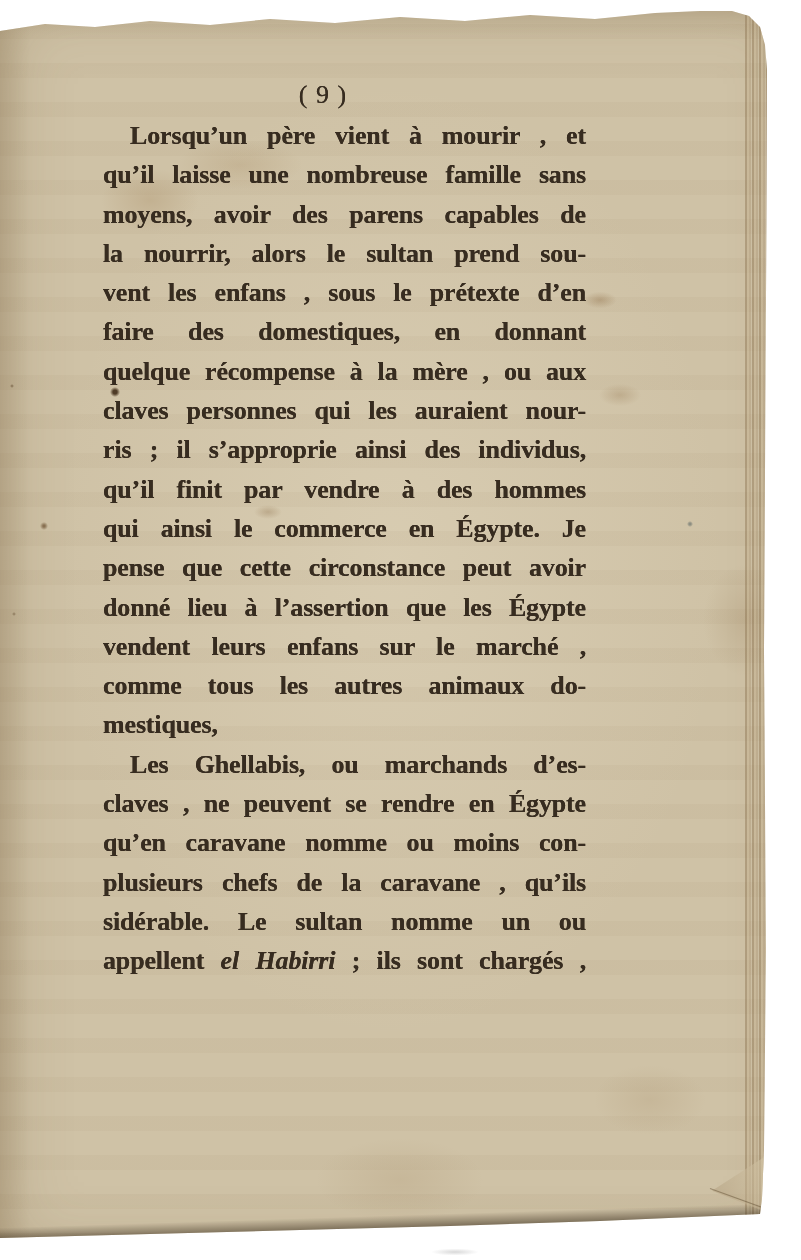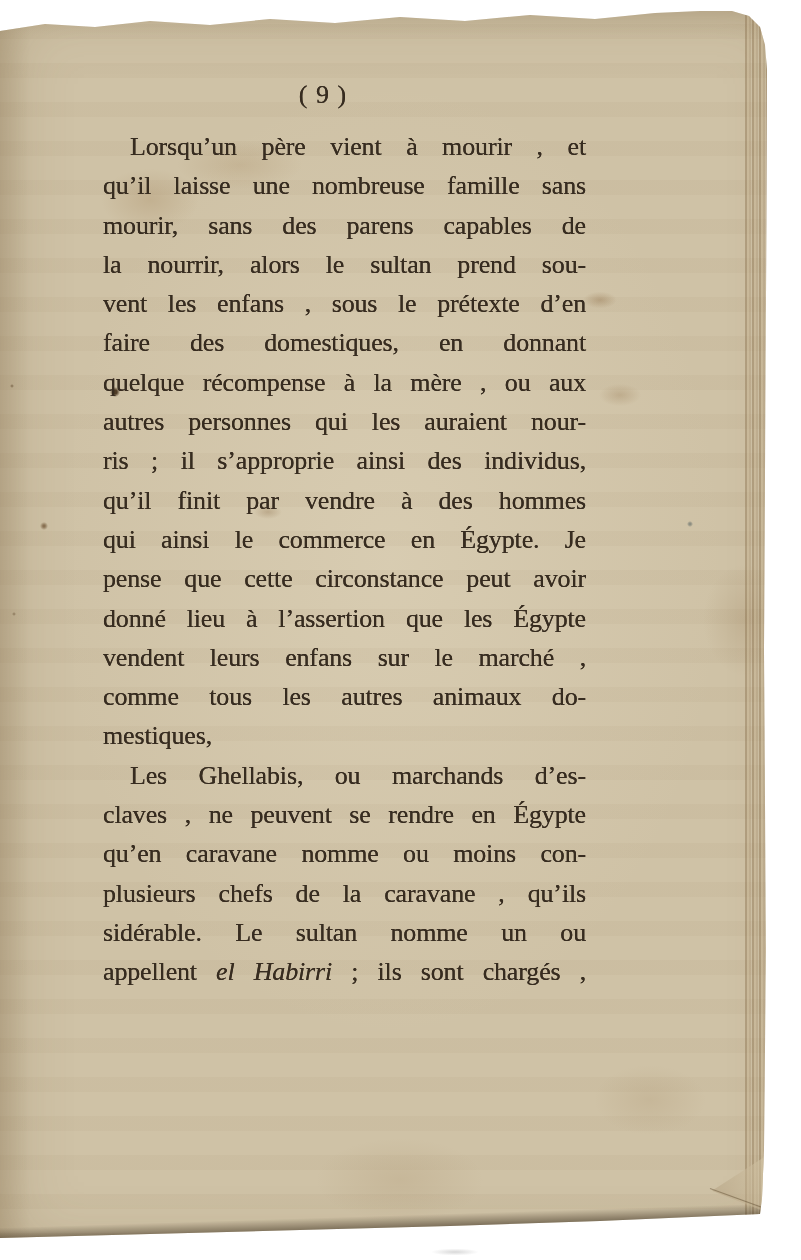--- a/index.html
+++ b/index.html
@@ -73,23 +73,24 @@
     transform:rotate(20deg);transform-origin:left center;
   }
   
   .content{position:absolute;left:0;top:0;width:100%;height:100%;color:#372c20;}
   .page-number{
     position:absolute;left:103px;top:80px;width:440px;
     text-align:center;font-size:26px;line-height:30px;
     text-shadow:0 0 .6px currentColor;letter-spacing:1px;
   }
   .text-block{
-    position:absolute;left:103px;top:127px;width:483px;
+    position:absolute;left:103px;top:116px;width:483px;
     font-size:26px;letter-spacing:-0.15px;
     text-shadow:0 0 .6px currentColor;
+    font-weight:bold;
   }
   .line{
     display:block;height:39.3px;line-height:39.3px;
     text-align:justify;text-align-last:justify;white-space:normal;
   }
   .line.indent{padding-left:27px;}
   .line.nojust{text-align:right;text-align-last:left;}
   .it{font-style:italic;}
 </style>
 </head>
@@ -100,26 +101,26 @@
     <div class="texture"></div>
     <div class="fore-edge"></div>
     <div class="edge-bottom"></div>
     <div class="fold"></div>
     <div class="fold-line"></div>
     <div class="content">
       <div class="page-number">( 9 )</div>
       <div class="text-block">
           <div class="line indent"><span>Lorsqu’un père vient à mourir , et</span></div>
           <div class="line"><span>qu’il laisse une nombreuse famille sans</span></div>
-          <div class="line"><span>mourir, sans des parens capables de</span></div>
+          <div class="line"><span>moyens, avoir des parens capables de</span></div>
           <div class="line"><span>la nourrir, alors le sultan prend sou-</span></div>
           <div class="line"><span>vent les enfans , sous le prétexte d’en</span></div>
           <div class="line"><span>faire des domestiques, en donnant</span></div>
           <div class="line"><span>quelque récompense à la mère , ou aux</span></div>
-          <div class="line"><span>autres personnes qui les auraient nour-</span></div>
+          <div class="line"><span>claves personnes qui les auraient nour-</span></div>
           <div class="line"><span>ris ; il s’approprie ainsi des individus,</span></div>
           <div class="line"><span>qu’il finit par vendre à des hommes</span></div>
           <div class="line"><span>qui ainsi le commerce en Égypte. Je</span></div>
           <div class="line"><span>pense que cette circonstance peut avoir</span></div>
           <div class="line"><span>donné lieu à l’assertion que les Égypte</span></div>
           <div class="line"><span>vendent leurs enfans sur le marché ,</span></div>
           <div class="line"><span>comme tous les autres animaux do-</span></div>
           <div class="line nojust"><span>mestiques,</span></div>
           <div class="line indent"><span>Les Ghellabis, ou marchands d’es-</span></div>
           <div class="line"><span>claves , ne peuvent se rendre en Égypte</span></div>

